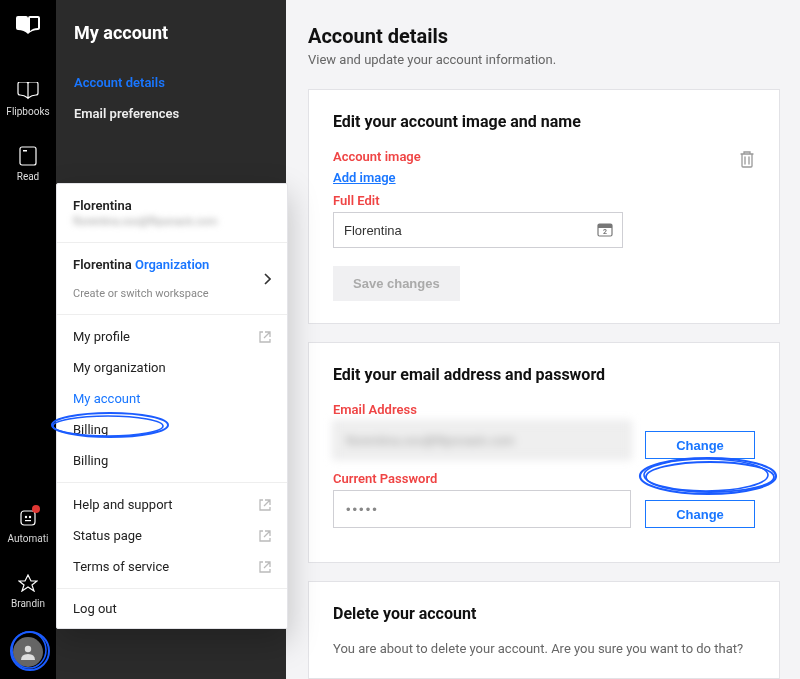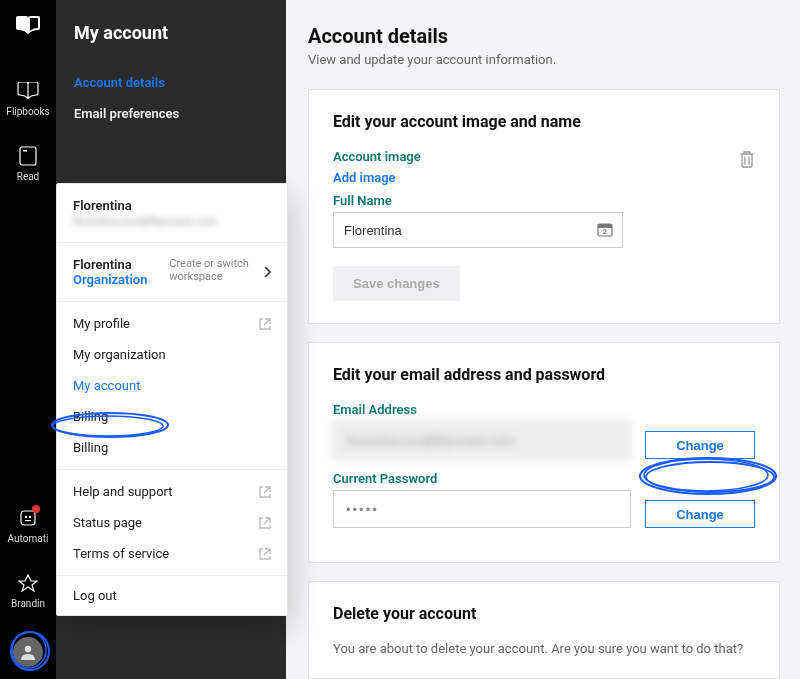--- a/index.html
+++ b/index.html
@@ -89,22 +89,22 @@
   }
   .card {
     background:#fff;
     border:1px solid #e2e2e6;
     padding: 22px 24px;
     margin-bottom: 18px;
   }
   .card h2 {
     font-size: 16px; font-weight:700; color:#111; margin-bottom:18px;
   }
-  .lbl { font-size:13px; color:#0f766e; font-weight:600; margin-bottom:4px; }
-  .link-blue { color:#1976ff; font-size:13px; font-weight:600; cursor:pointer; }
+  .lbl { font-size:13px; color:#ef4444; font-weight:600; margin-bottom:4px; }
+  .link-blue { color:#1976ff; font-size:13px; font-weight:600; cursor:pointer;text-decoration:underline; }
   .row-between { display:flex; justify-content:space-between; align-items:center; }
   .text-input {
     width: 290px;
     height: 36px;
     border:1px solid #cfcfd4;
     padding: 0 10px;
     font-size:13px;
     background:#fff;
     color:#333;
   }
@@ -144,21 +144,21 @@
     border-radius:2px;
     box-shadow: 0 12px 32px rgba(0,0,0,0.22);
     z-index: 10;
     font-size:13px;
     color:#222;
   }
   .dd-sec { padding: 14px 16px; border-bottom:1px solid #eee; }
   .dd-name { font-weight:600; }
   .dd-sub { font-size:11px; color:#999; margin-top:2px; filter: blur(3px); }
   .dd-sec-org { display:flex; align-items:center; justify-content:space-between; }
-  .dd-org-main { display:flex; flex-direction:row; gap:2px; }
+  .dd-org-main { display:flex; flex-direction:column; gap:15px; }
   .dd-org-title { font-size:13px; font-weight:600;}
   .dd-org-title .org { color:#1976ff; font-weight:600; }
   .dd-org-sub { font-size:11px; color:#888; }
   .dd-list { padding: 6px 0; border-bottom:1px solid #eee; }
   .dd-item { padding:8px 16px; display:flex; justify-content:space-between; align-items:center; cursor:pointer; }
   .dd-item.active { color:#1976ff; }
   .ext-ic { color:#bbb; }
   .logout { padding: 12px 16px; cursor:pointer;}
   
   .scribble {
@@ -250,21 +250,21 @@
       <h2>Edit your account image and name</h2>
       <div class="row-between" style="margin-bottom:2px;">
         <div class="lbl">Account image</div>
         <span class="trash-ic">
           <svg width="16" height="18" viewBox="0 0 16 18">
               <path d="M2 4 L14 4 M5 4 L5 2 L11 2 L11 4 M3 4 L3 16 Q3 17 4 17 L12 17 Q13 17 13 16 L13 4 M6 7 L6 14 M10 7 L10 14" stroke="#999" fill="none" stroke-width="1.3" stroke-linecap="round"></path>
             </svg>
         </span>
       </div>
       <div class="link-blue">Add image</div>
-      <div class="lbl" style="margin-top:8px;">Full Name</div>
+      <div class="lbl" style="margin-top:8px;">Full Edit</div>
       <div class="rel" style="width:290px;">
         <input class="text-input" value="Florentina" style="">
         <span class="calendar-ic">
           <svg width="16" height="16" viewBox="0 0 16 16">
               <rect x="1" y="2" width="14" height="12" rx="1.5" stroke="#777" fill="none" stroke-width="1.2"></rect>
               <rect x="1" y="2" width="14" height="4" fill="#777"></rect>
               <text x="8" y="12" font-size="7" text-anchor="middle" fill="#777" font-weight="700">2</text>
             </svg>
         </span>
       </div>

